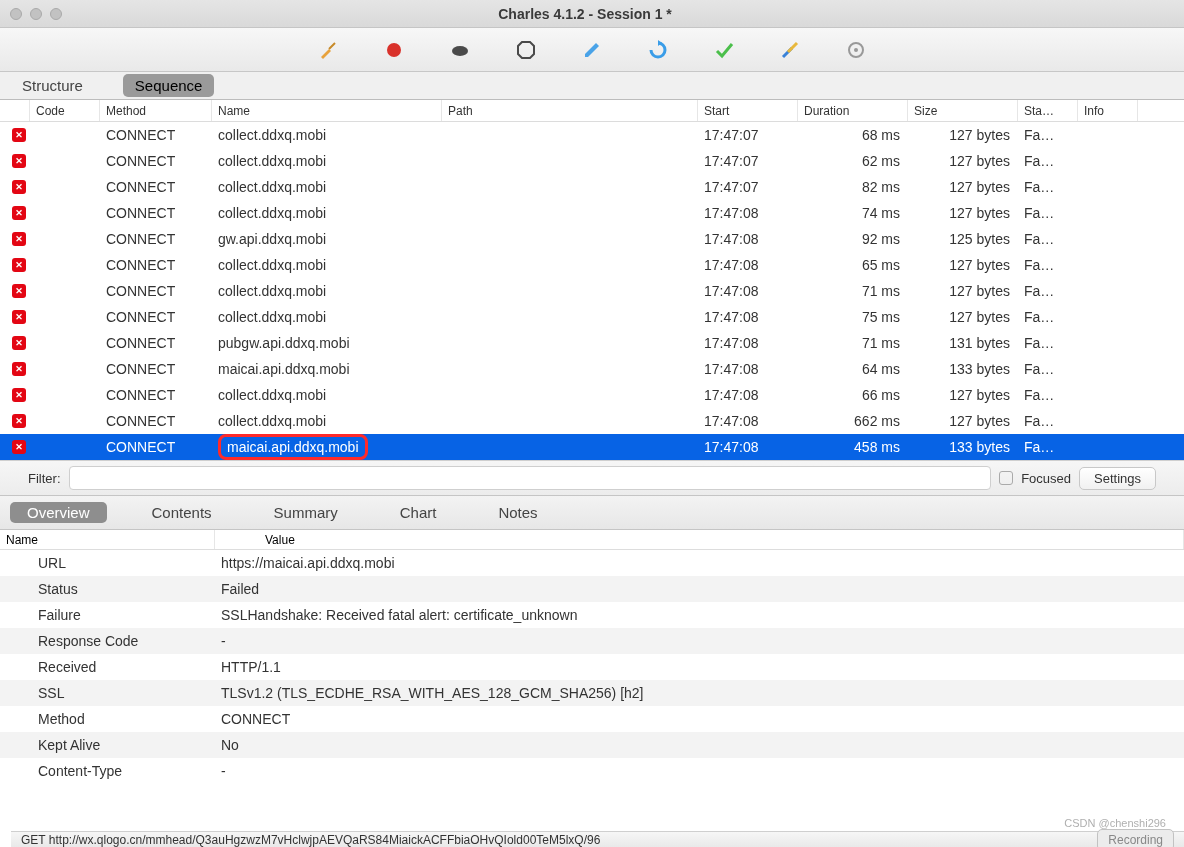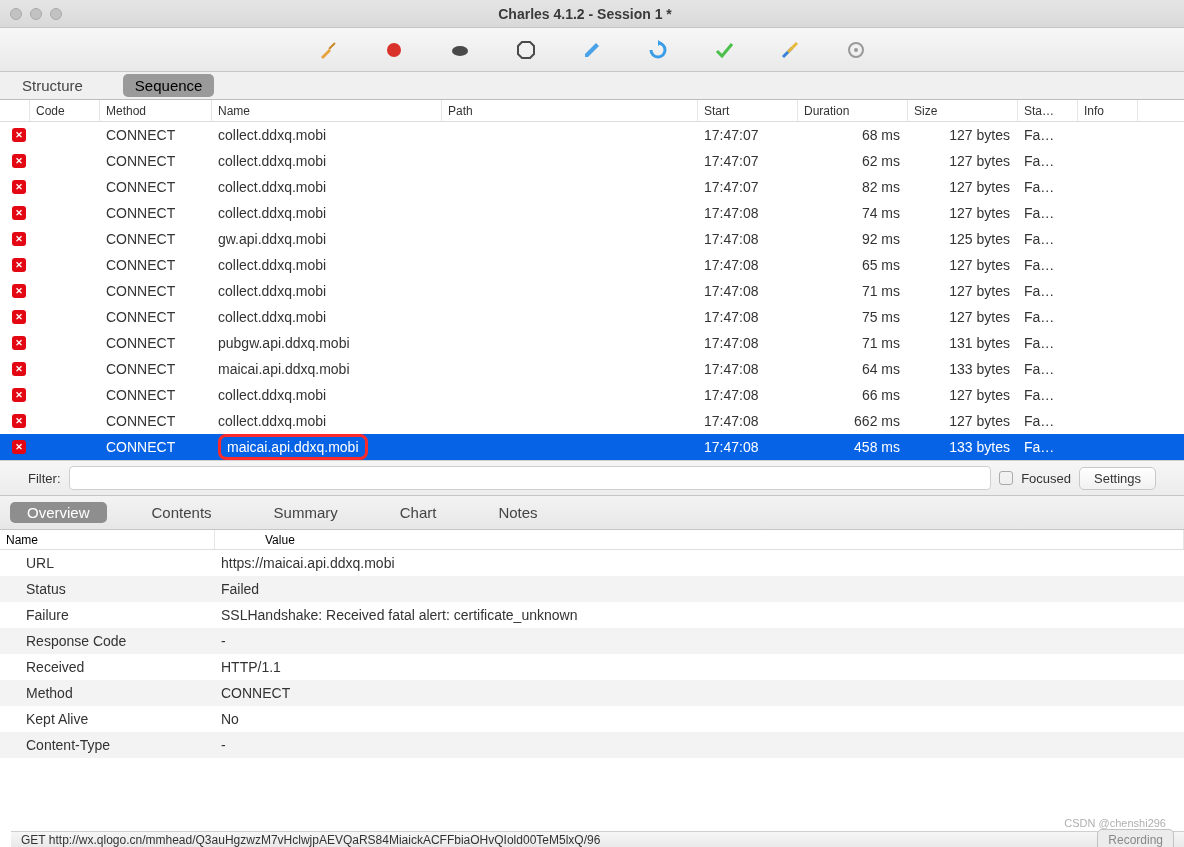--- a/index.html
+++ b/index.html
@@ -37,21 +37,21 @@
 .subtabs { display: flex; gap: 28px; padding: 6px 10px; background: linear-gradient(#f3f3f3,#e7e7e7); border-top: 1px solid #c5c5c5; border-bottom: 1px solid #c5c5c5; font-size: 15px; }
 .subtab { padding: 2px 17px; border-radius: 5px; color: #444; cursor: pointer; }
 .subtab.active { background: #8e8e8e; color: #fff; }
 
 .detail-head, .drow { display: grid; grid-template-columns: 215px 1fr; }
 .detail-head { height: 20px; border-bottom: 1px solid #ddd; font-size: 12px; color: #000000; gap: 44px; }
 .detail-head > div { padding-left: 6px; border-right: 1px solid #e6e6e6; display: flex; align-items: center; }
 .detail-rows { flex: 1; overflow-y: auto; }
 .drow { height: 26px; font-size: 14px; align-items: center; }
 .drow:nth-child(even) { background: #f3f3f3; }
-.drow > div { padding-left: 26px; white-space: nowrap; }
+.drow > div { padding-left: 38px; white-space: nowrap; }
 .drow > div + div { padding-left: 6px; }
 
 .statusbar { height: 16px; display: flex; align-items: center; justify-content: space-between; padding: 0 10px; border-top: 1px solid #cfcfcf; background: linear-gradient(#f6f6f6,#e9e9e9); font-size: 12px; margin-left: 11px; }
 .rec-btn { padding: 3px 10px; border: 1px solid #c2c2c2; border-radius: 5px; background: #ececec; color: #888; }
 
 .watermark { position: fixed; right: 18px; bottom: 18px; font-size: 11px; color: rgba(120,120,120,.6); pointer-events: none; }
 </style>
 </head>
 <body>
 
@@ -355,20 +355,24 @@
     </div>
     <div class="drow">
       <div>Response Code</div>
       <div>-</div>
     </div>
     <div class="drow">
       <div>Received</div>
       <div>HTTP/1.1</div>
     </div>
     <div class="drow">
+      <div>SSL</div>
+      <div>TLSv1.2 (TLS_ECDHE_RSA_WITH_AES_128_GCM_SHA256) [h2]</div>
+    </div>
+    <div class="drow">
       <div>Method</div>
       <div>CONNECT</div>
     </div>
     <div class="drow">
       <div>Kept Alive</div>
       <div>No</div>
     </div>
     <div class="drow">
       <div>Content-Type</div>
       <div>-</div>

